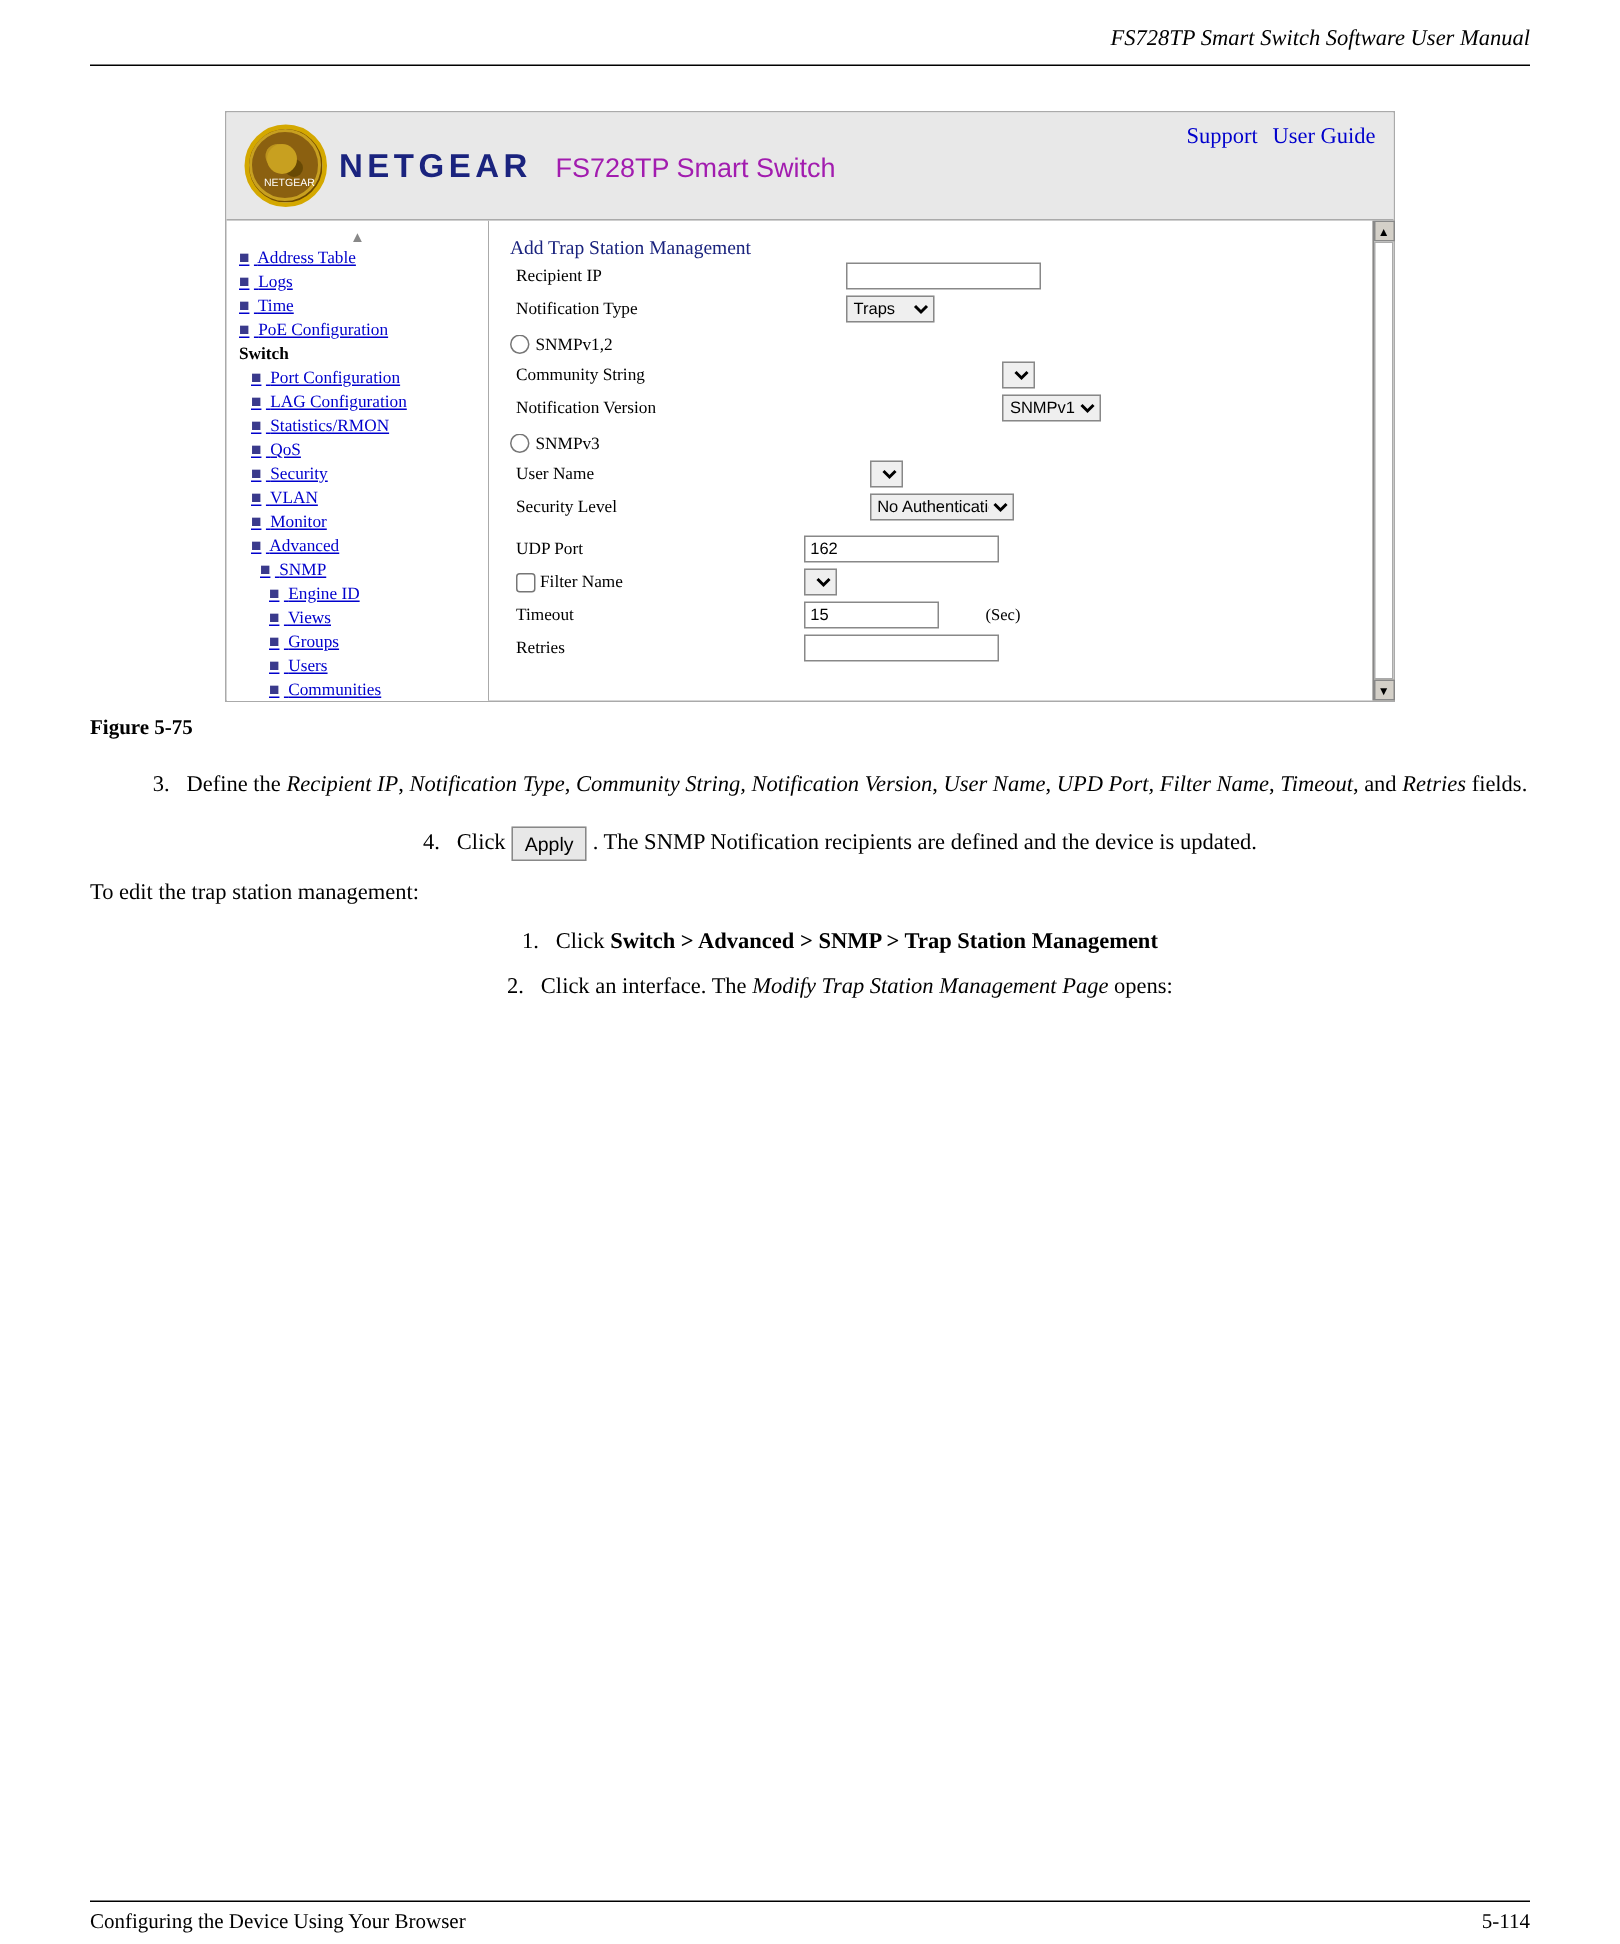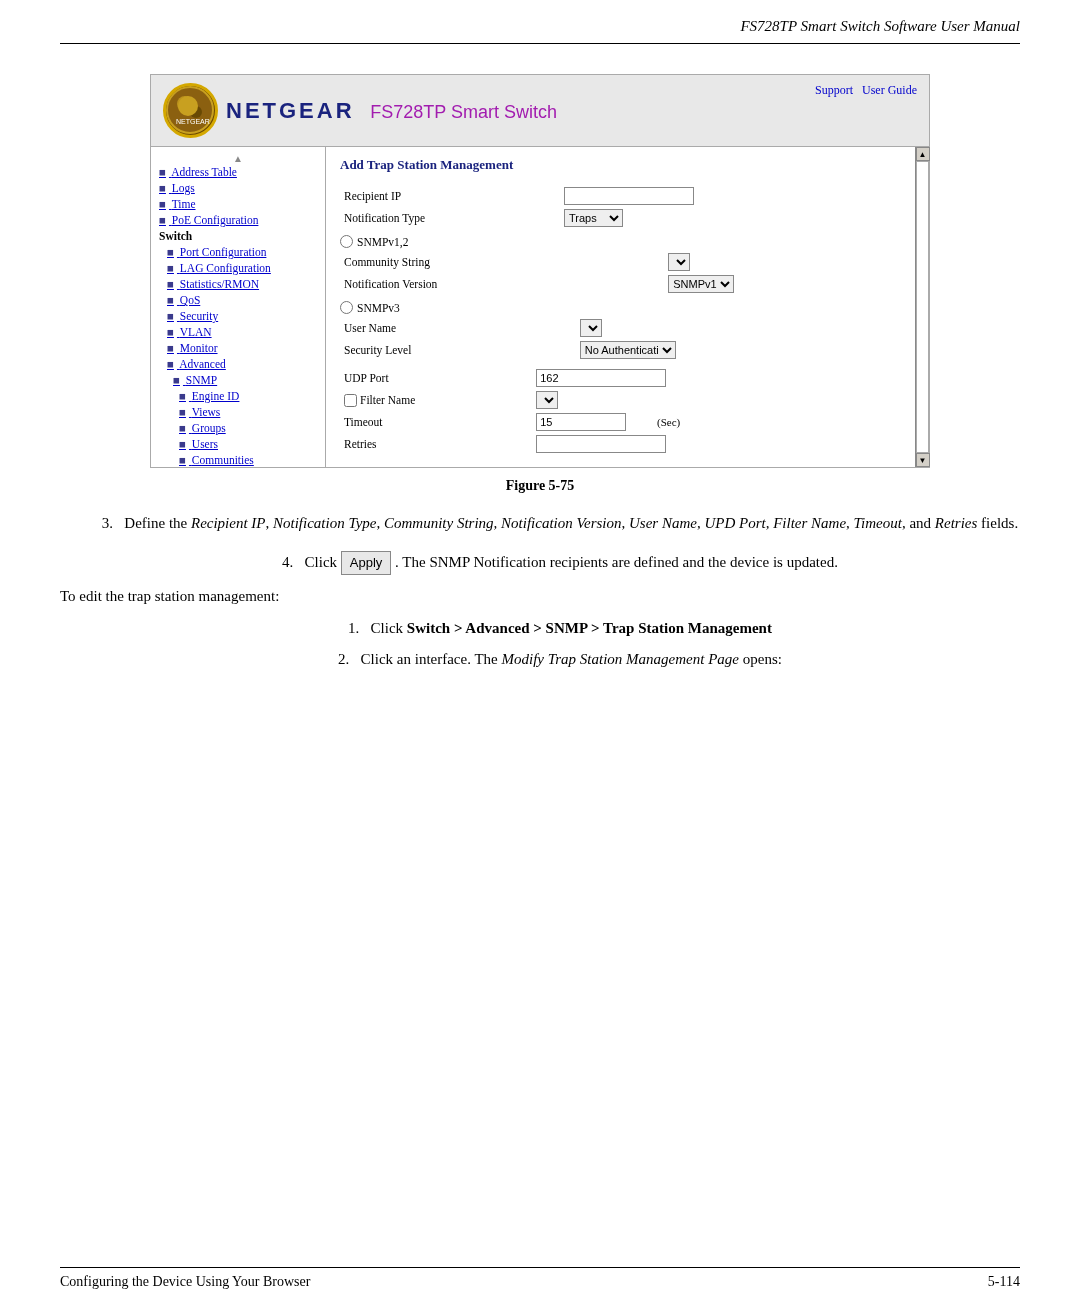--- a/index.html
+++ b/index.html
@@ -88,21 +88,21 @@
     .ng-product {
       font-family: Arial, sans-serif;
       font-size: 18px;
       color: #a21caf;
       margin-left: 12px;
     }
     .ng-links {
       position: absolute;
       right: 12px;
       top: 8px;
-      font-size: 12px;
+      font-size: 15px;
       color: #00c;
     }
     .ng-links a {
       color: #00c;
       text-decoration: none;
       margin-left: 6px;
       cursor: pointer;
     }
 
     
@@ -144,23 +144,22 @@
     .ng-main {
       flex: 1;
       padding: 10px 14px;
       font-size: 11.5px;
       overflow-y: auto;
       max-height: 320px;
     }
 
     .panel-title {
       font-size: 13px;
-      font-weight: bold;
+      font-weight: normal;
       color: #1a237e;
-      margin-bottom: 12px;
     }
 
     .form-table {
       border-collapse: collapse;
       width: 100%;
     }
     .form-table td {
       padding: 2px 4px;
       vertical-align: middle;
       font-size: 11.5px;
@@ -196,21 +195,21 @@
 
     .checkbox-label {
       display: flex;
       align-items: center;
       gap: 3px;
       font-size: 11.5px;
     }
 
     
     .figure-caption {
-      text-align: center;
+      text-align: left;
       font-weight: bold;
       font-size: 14px;
       margin: 8px 0 18px 0;
     }
 
     
     .body-text {
       font-size: 15px;
       line-height: 1.5;
       margin-bottom: 10px;

